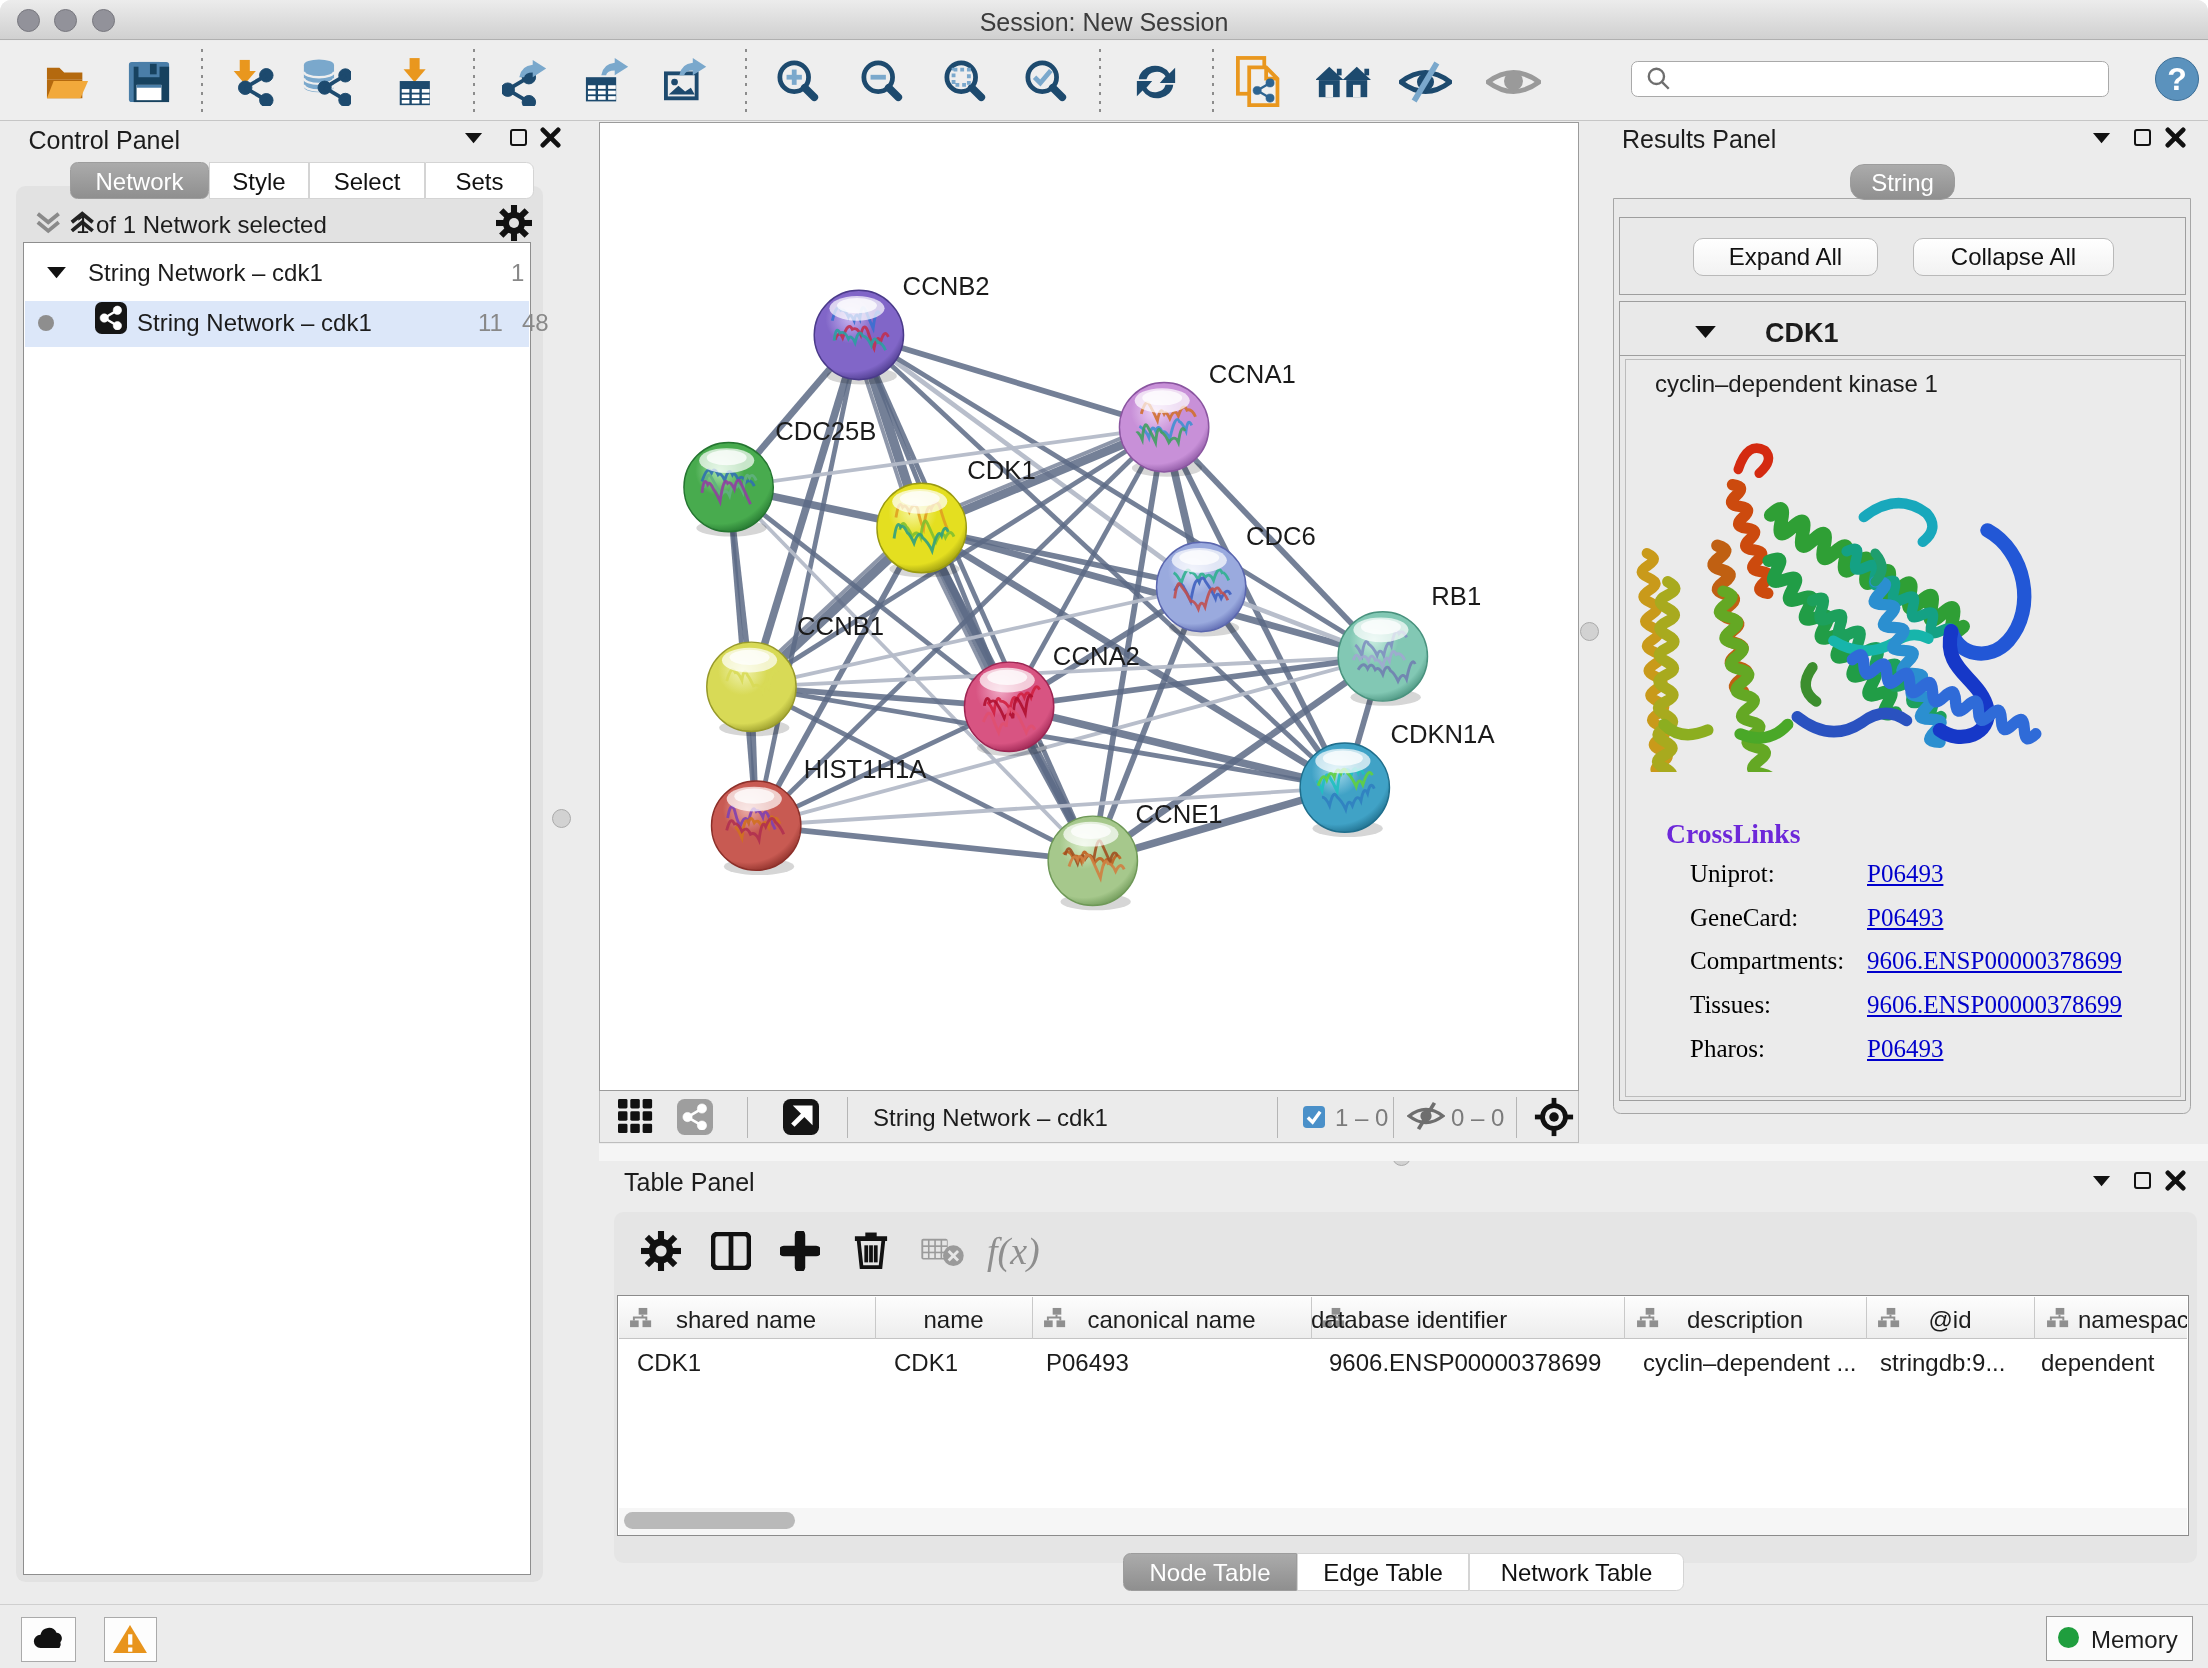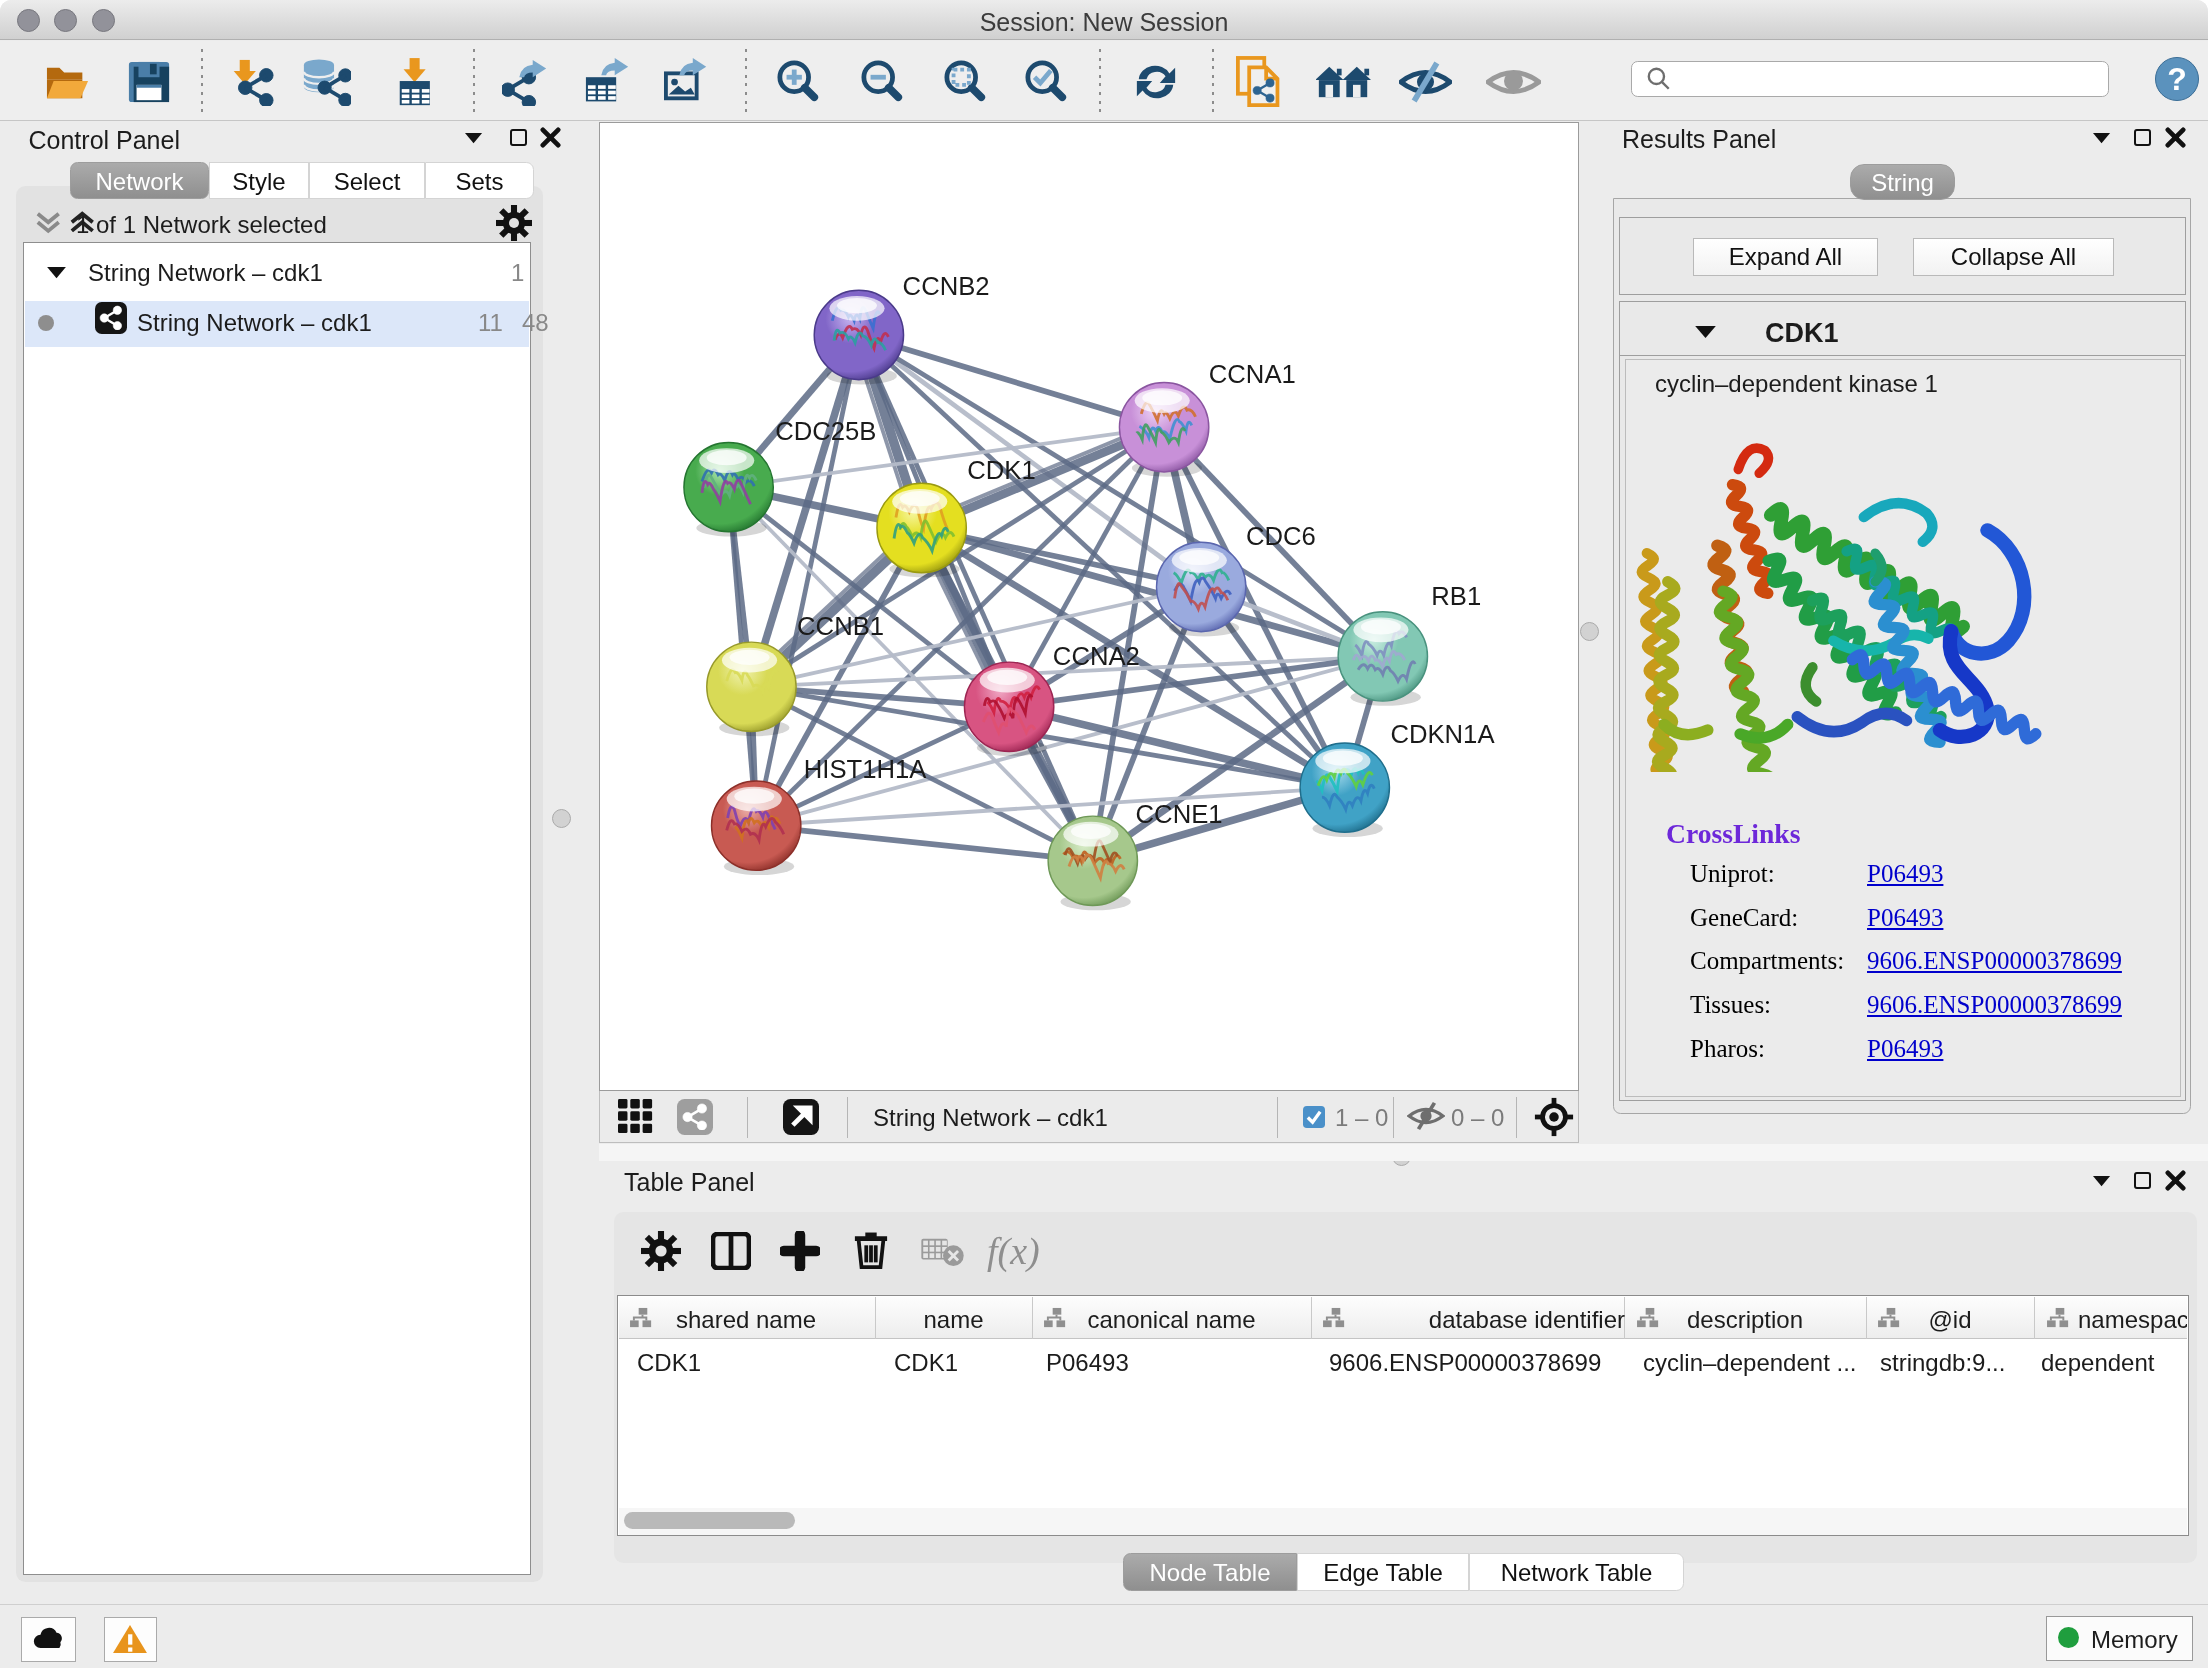--- a/index.html
+++ b/index.html
@@ -5,21 +5,21 @@
  font-family:"Liberation Sans",sans-serif;-webkit-font-smoothing:antialiased}
 .abs{position:absolute}
 #win{position:absolute;left:0;top:0;width:2208px;height:1668px;background:#ececec;
  border-radius:11.4px 11.4px 0 0;overflow:hidden}
 .txt{position:absolute;font-size:24px;color:#1c1c1c;white-space:nowrap}
 .graybtn{position:absolute;border:1px solid #9d9d9d;border-radius:14px;
  background:linear-gradient(#ababab,#8f8f8f);color:#fff;text-align:center;font-size:24px}
 .whitetab{position:absolute;background:#fff;border:1px solid #d4d4d4;color:#111;
  text-align:center;font-size:24px}
 .btn{position:absolute;background:linear-gradient(#ffffff,#f2f2f2);border:1px solid #b9b9b9;
- border-radius:0;text-align:center;font-size:24px;color:#111}
+ border-radius:10px;text-align:center;font-size:24px;color:#111}
 </style></head><body>
 <div id="win">
     <div class="abs" style="left:0;top:0;width:2208px;height:40px;background:linear-gradient(#ececec,#d0d0d0);border-bottom:1px solid #b0b0b0;border-radius:9.5px 9.5px 0 0"></div>
     <div class="abs" style="left:17px;top:8.6px;width:23px;height:23px;border-radius:50%;background:#92929a;border:1.4px solid #77777e"></div>
     <div class="abs" style="left:54px;top:8.6px;width:23px;height:23px;border-radius:50%;background:#92929a;border:1.4px solid #77777e"></div>
     <div class="abs" style="left:92px;top:8.6px;width:23px;height:23px;border-radius:50%;background:#92929a;border:1.4px solid #77777e"></div>
     <div class="txt" style="left:0;top:7.6px;width:2208px;text-align:center;font-size:25px;color:#3c3c3c">Session: New Session</div>
     <div class="abs" style="left:0;top:41px;width:2208px;height:80px;background:#eeeeee;border-bottom:1px solid #c6c6c6"></div>
     <svg style="position:absolute;left:44px;top:60px" width="48" height="44" viewBox="0 0 50 46">
       <path d="M3 8 L16 8 L21 13 L40 13 L40 20 L3 20 Z" fill="#b4690e"></path>
@@ -686,21 +686,21 @@
     </svg>
     <div class="txt" style="left:1032px;top:1306px;width:279px;text-align:center;overflow:hidden">canonical name</div>
     <svg style="position:absolute;left:1323px;top:1307px" width="25" height="23" viewBox="0 0 26 24">
       <g fill="#8f8f8f">
         <rect x="9" y="1" width="9" height="7"></rect>
         <rect x="0" y="14" width="9" height="7"></rect>
         <rect x="13" y="14" width="9" height="7"></rect>
         <path d="M13 8 L13 11 L4 11 L4 14 M13 11 L17 11 L17 14" fill="none" stroke="#8f8f8f" stroke-width="2"></path>
       </g>
     </svg>
-    <div class="txt" style="left:1311px;top:1306px;width:314px;text-align:right;overflow:hidden">database identifier</div>
+    <div class="txt" style="left:1311px;top:1306px;width:314px;text-align:left;overflow:hidden">database identifier</div>
     <svg style="position:absolute;left:1637px;top:1307px" width="25" height="23" viewBox="0 0 26 24">
       <g fill="#8f8f8f">
         <rect x="9" y="1" width="9" height="7"></rect>
         <rect x="0" y="14" width="9" height="7"></rect>
         <rect x="13" y="14" width="9" height="7"></rect>
         <path d="M13 8 L13 11 L4 11 L4 14 M13 11 L17 11 L17 14" fill="none" stroke="#8f8f8f" stroke-width="2"></path>
       </g>
     </svg>
     <div class="txt" style="left:1624px;top:1306px;width:242px;text-align:center;overflow:hidden">description</div>
     <svg style="position:absolute;left:1878px;top:1307px" width="25" height="23" viewBox="0 0 26 24">

